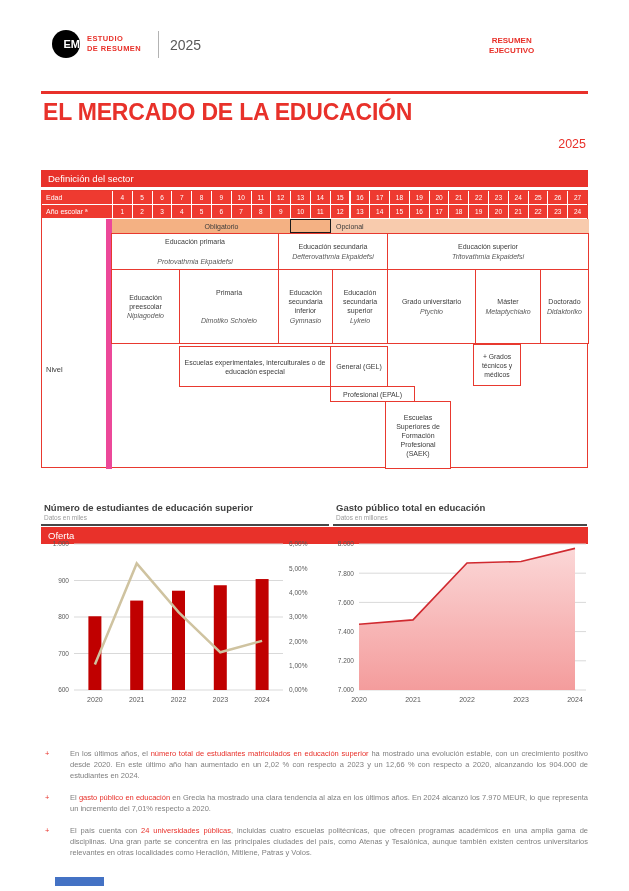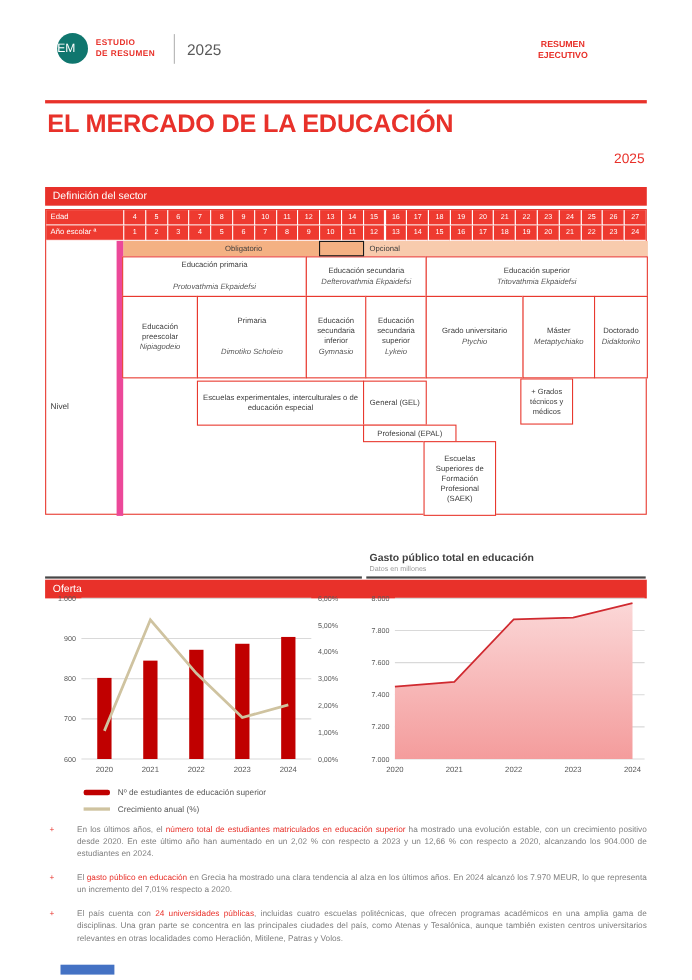--- a/index.html
+++ b/index.html
@@ -1,21 +1,21 @@
 <!DOCTYPE html>
 <html><head>
 <meta charset="utf-8">
 <style>
   html,body{margin:0;padding:0;background:#fff;}
   .page{position:relative;width:629px;height:891px;background:#fff;overflow:hidden;
         font-family:"Liberation Sans",sans-serif;-webkit-font-smoothing:antialiased;}
   .abs{position:absolute;}
   
-  .logo-circle{left:52px;top:30px;width:28px;height:28px;border-radius:50%;background:#0f766e;
-               color:#fff;font-weight:normal;font-size:11px;display:flex;align-items:center;justify-content:flex-start;}
+  .logo-circle{left:52px;top:30px;width:28px;height:28px;border-radius:50%;background:#000000;
+               color:#fff;font-weight:bold;font-size:11px;display:flex;align-items:center;justify-content:flex-end;}
   .brand{left:87px;top:34px;color:#e8312a;font-weight:bold;font-size:7.5px;line-height:10px;letter-spacing:.4px;}
   .hdr-divider{left:158px;top:31px;width:1px;height:27px;background:#b3b3b3;}
   .hdr-year{left:170px;top:37px;color:#595959;font-size:14px;}
   .hdr-right{left:489px;top:36px;color:#e8312a;font-weight:bold;font-size:8px;line-height:10px;text-align:center;}
   .red-rule{left:41px;top:91px;width:547px;height:3px;background:#e8312a;}
   .doc-title{left:43px;top:98px;width:500px;color:#e8312a;font-weight:bold;font-size:23px;line-height:29px;letter-spacing:-.2px;}
   .title-year{left:500px;top:137px;width:86px;text-align:right;color:#e8312a;font-size:12.5px;}
   
   .section-bar{left:41px;width:547px;height:17px;background:#e8312a;color:#fff;font-weight:normal;
                font-size:9.5px;line-height:17px;padding-left:7px;box-sizing:border-box;}
@@ -188,20 +188,24 @@
     <div class="tbl-cell" style="left:288px;top:155px;width:58px;height:41px;">General (GEL)</div>
     <div class="tbl-cell" style="left:431px;top:153px;width:48px;height:42px;font-size:6.8px;">+ Grados técnicos y médicos</div>
     <div class="tbl-cell" style="left:288px;top:195px;width:85px;height:16px;padding:0;">Profesional (EPAL)</div>
     <div class="tbl-cell" style="left:343px;top:210px;width:66px;height:68px;">Escuelas Superiores de Formación Profesional (SAEK)</div>
   </div>
 
   <div class="abs section-bar" style="top:483px;margin-top:44px;">
     <span>Oferta</span>
   </div>
 
+  <div class="abs" style="left:44px;top:502px;">
+    <div class="chart-title">Número de estudiantes de educación superior</div>
+    <div class="chart-sub">Datos en miles</div>
+  </div>
   <div class="abs chart-underline" style="left:41px;top:524px;width:288px;"></div>
   <svg id="chart1" class="abs" style="left:41px;top:532px;" width="292" height="180">
       <line x1="33" x2="242" y1="158" y2="158" stroke="#d9d9d9" stroke-width="1"></line>
       <text x="28" y="160.3" text-anchor="end" font-size="6.5" fill="#595959">600</text>
       <line x1="33" x2="242" y1="121.5" y2="121.5" stroke="#d9d9d9" stroke-width="1"></line>
       <text x="28" y="123.8" text-anchor="end" font-size="6.5" fill="#595959">700</text>
       <line x1="33" x2="242" y1="85" y2="85" stroke="#d9d9d9" stroke-width="1"></line>
       <text x="28" y="87.3" text-anchor="end" font-size="6.5" fill="#595959">800</text>
       <line x1="33" x2="242" y1="48.5" y2="48.5" stroke="#d9d9d9" stroke-width="1"></line>
       <text x="28" y="50.8" text-anchor="end" font-size="6.5" fill="#595959">900</text>
@@ -219,30 +223,20 @@
       <rect x="89.19999999999999" y="68.57499999999999" width="13" height="89.42500000000001" fill="#c00000"></rect>
       <text x="95.69999999999999" y="170" text-anchor="middle" font-size="7" fill="#595959">2021</text>
       <rect x="131" y="58.72" width="13" height="99.28" fill="#c00000"></rect>
       <text x="137.5" y="170" text-anchor="middle" font-size="7" fill="#595959">2022</text>
       <rect x="172.79999999999998" y="53.24499999999999" width="13" height="104.75500000000001" fill="#c00000"></rect>
       <text x="179.29999999999998" y="170" text-anchor="middle" font-size="7" fill="#595959">2023</text>
       <rect x="214.6" y="47.03999999999999" width="13" height="110.96000000000001" fill="#c00000"></rect>
       <text x="221.1" y="170" text-anchor="middle" font-size="7" fill="#595959">2024</text>
       <polyline points="53.9,132.45 95.69999999999999,31.46666666666667 137.5,80.13333333333334 179.29999999999998,120.28333333333333 221.1,108.84666666666666" fill="none" stroke="#cfc3a0" stroke-width="2.5"></polyline>
     </svg>
-  <div class="abs" style="left:76px;top:713px;">
-    <div class="legend-row">
-      <span class="legend-swatch-bar"></span>
-      <span>Nº de estudiantes de educación superior</span>
-    </div>
-    <div class="legend-row">
-      <span class="legend-swatch-line"></span>
-      <span>Crecimiento anual (%)</span>
-    </div>
-  </div>
 
   <div class="abs" style="left:336px;top:502px;">
     <div class="chart-title">Gasto público total en educación</div>
     <div class="chart-sub">Datos en millones</div>
   </div>
   <div class="abs chart-underline" style="left:333px;top:524px;width:254px;"></div>
   <svg id="chart2" class="abs" style="left:330px;top:532px;" width="258" height="180">
       <defs>
         <linearGradient id="areaGrad" x1="0" y1="0" x2="0" y2="1">
           <stop offset="0%" stop-color="#fbd7d7"></stop>

